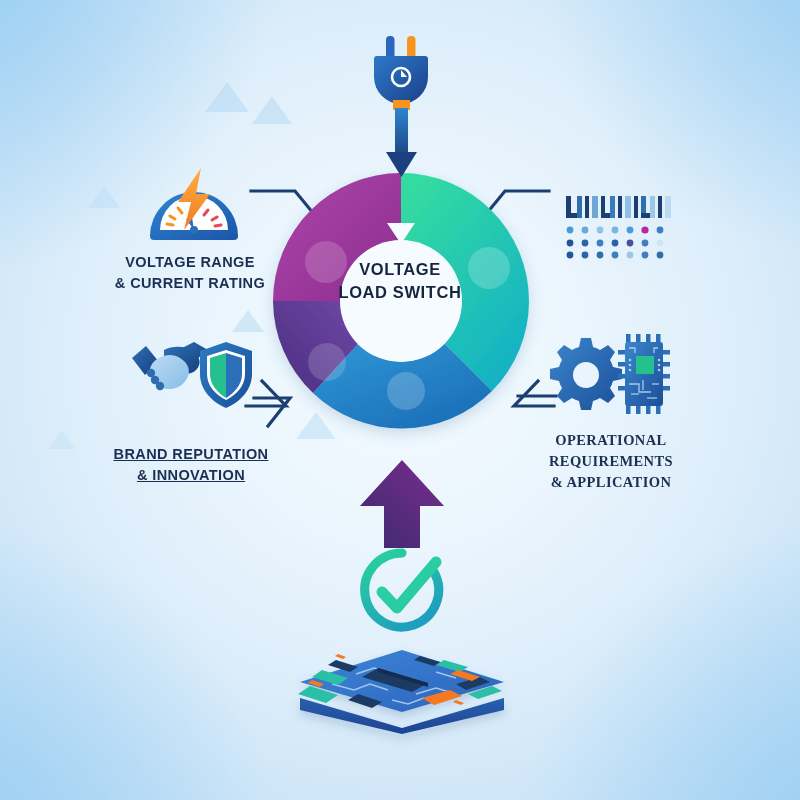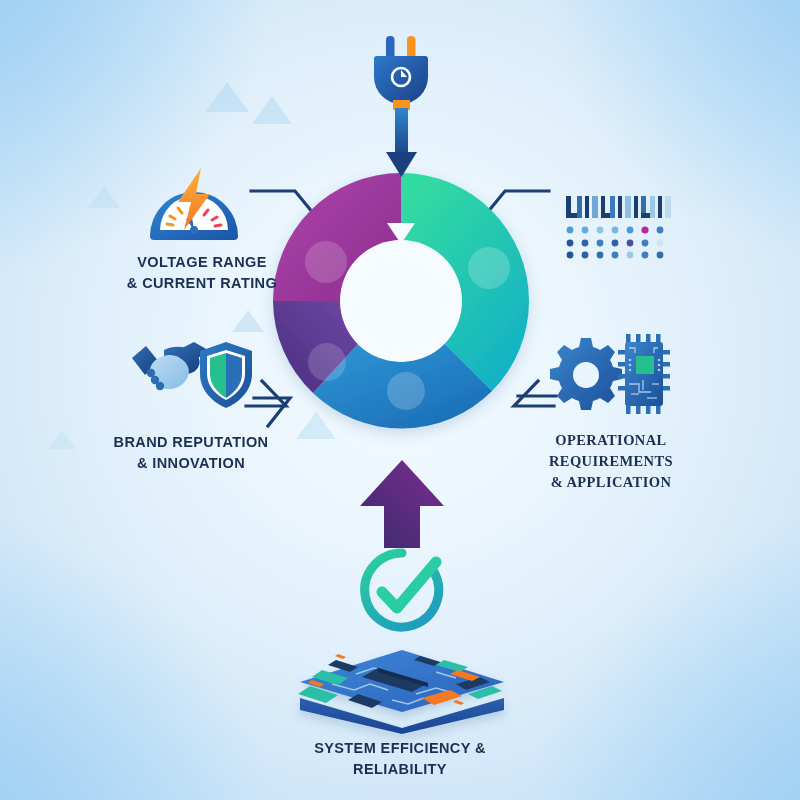--- a/index.html
+++ b/index.html
@@ -115,20 +115,22 @@
     <circle cx="219" cy="98" r="21" fill="#ffffff" opacity="0.20"></circle>
     <circle cx="136" cy="221" r="19" fill="#ffffff" opacity="0.20"></circle>
     <circle cx="57" cy="192" r="19" fill="#ffffff" opacity="0.16"></circle>
 
     <circle cx="131" cy="131" r="61" fill="#f6fbff"></circle>
 
     <path d="M117,53 L145,53 L131,74 Z" fill="#f6fbff"></path>
   </svg>
 
   <div class="center-text">
+    <div>VOLTAGE</div>
+    <div>LOAD SWITCH</div>
   </div>
 
   <svg class="abs" style="left:366px;top:34px" width="72" height="145" viewBox="0 0 72 145">
     <defs>
       <linearGradient id="plugG" x1="0" y1="0" x2="1" y2="1">
         <stop offset="0%" stop-color="#2d79c9"></stop>
           <stop offset="100%" stop-color="#1b3f88"></stop>
       </linearGradient>
       <linearGradient id="shaftG" x1="0" y1="0" x2="0" y2="1">
         <stop offset="0%" stop-color="#2d85cf"></stop>
@@ -164,21 +166,21 @@
       <line x1="32" y1="40" x2="36" y2="45" stroke="#f7941e"></line>
       <line x1="62" y1="42" x2="58" y2="47" stroke="#e8465a"></line>
       <line x1="71" y1="49" x2="66" y2="52" stroke="#e8465a"></line>
       <line x1="75" y1="57" x2="69" y2="58" stroke="#e8465a"></line>
     </g>
     <path d="M48,62 L40,51 L46,49 Z" fill="#2d6fb8"></path>
     <circle cx="48" cy="62" r="4" fill="#2d6fb8"></circle>
     <path d="M55,0 L32,34 L45,34 L38,62 L64,26 L50,26 Z" fill="url(#boltG)"></path>
   </svg>
 
-  <div class="label" style="left:110px;top:252px;width:184px;">VOLTAGE RANGE
+  <div class="label" style="left:98px;top:252px;width:184px;">VOLTAGE RANGE
 &amp; CURRENT RATING</div>
 
   <svg class="abs" style="left:130px;top:340px" width="124" height="72" viewBox="0 0 124 72">
     <defs>
       <linearGradient id="hsDark" x1="0" y1="0" x2="1" y2="1">
         <stop offset="0%" stop-color="#2e6fb5"></stop>
           <stop offset="100%" stop-color="#173f7d"></stop>
       </linearGradient>
       <linearGradient id="hsLite" x1="0" y1="0" x2="1" y2="1">
         <stop offset="0%" stop-color="#bcdcf2"></stop>
@@ -197,21 +199,21 @@
       <circle cx="21" cy="33" r="4.2"></circle>
       <circle cx="25" cy="40" r="4.2"></circle>
       <circle cx="30" cy="46" r="4.2"></circle>
     </g>
     <path d="M96,2 L122,11 V34 C122,50 110,62 96,68 C82,62 70,50 70,34 V11 Z" fill="url(#shG)"></path>
     <path d="M96,10 L115,16 V34 C115,46 106,55 96,60 C86,55 77,46 77,34 V16 Z" fill="#ffffff"></path>
     <path d="M96,13 L112,18 V34 C112,45 104,53 96,58 Z" fill="#2a6fb8"></path>
     <path d="M96,13 L80,18 V34 C80,45 88,53 96,58 Z" fill="#25c08e"></path>
   </svg>
 
-  <div class="label" style="left:98px;top:432px;width:186px;">BRAND REPUTATION
+  <div class="label" style="left:98px;top:444px;width:186px;text-decoration:underline;">BRAND REPUTATION
 &amp; INNOVATION</div>
 
   <svg class="abs" style="left:566px;top:192px" width="112" height="68" viewBox="0 0 112 68">
     <g>
       <rect x="0" y="4" width="5" height="22" fill="#1b3f73"></rect>
       <rect x="0" y="21" width="16" height="5" fill="#1b3f73"></rect>
       <rect x="11" y="4" width="5" height="22" fill="#2f6fae"></rect>
       <rect x="19" y="4" width="4" height="22" fill="#1b3f73"></rect>
       <rect x="26" y="4" width="6" height="22" fill="#6fa8d6"></rect>
       <rect x="35" y="4" width="4" height="22" fill="#1b3f73"></rect>
@@ -372,15 +374,14 @@
     <path d="M160,48 L184,41 L194,46 L170,54 Z" fill="#1d3a63"></path>
     <path d="M172,58 L196,50 L206,55 L182,63 Z" fill="#2bbfa8"></path>
     <path d="M148,24 L172,31 L164,36 L140,29 Z" fill="#2bbfa8"></path>
     <path d="M162,34 L184,41 L176,45 L154,38 Z" fill="#f47920"></path>
     <path d="M124,20 L144,26 L138,30 L118,24 Z" fill="#1d3a63"></path>
     <path d="M16,44 L28,48 L24,51 L12,47 Z" fill="#f47920"></path>
     <path d="M42,18 L50,21 L47,23 L39,20 Z" fill="#f47920"></path>
     <path d="M160,64 L168,67 L165,69 L157,66 Z" fill="#f47920"></path>
   </svg>
 
-  <div class="label" style="left:280px;top:738px;width:240px;">SYSTEM EFFICIENCY &amp; RELIABILITY</div>
 
 </div>
 
 </body></html>

